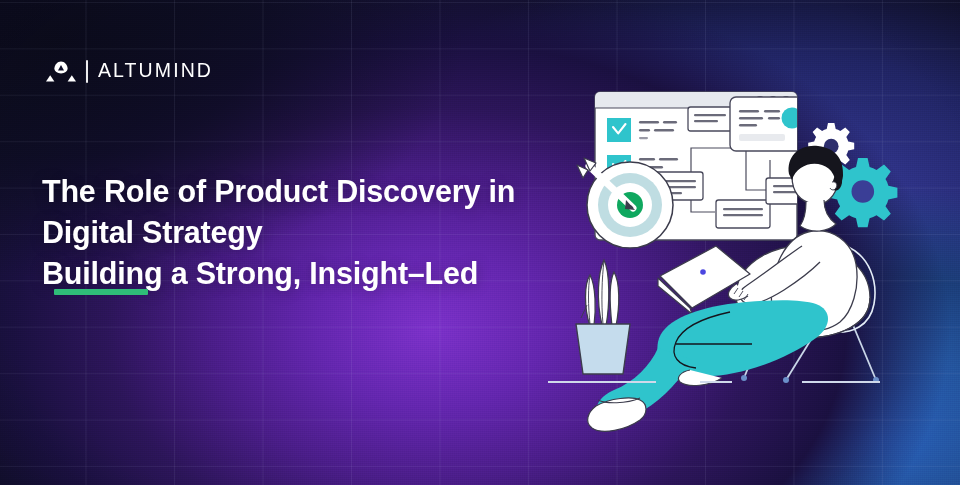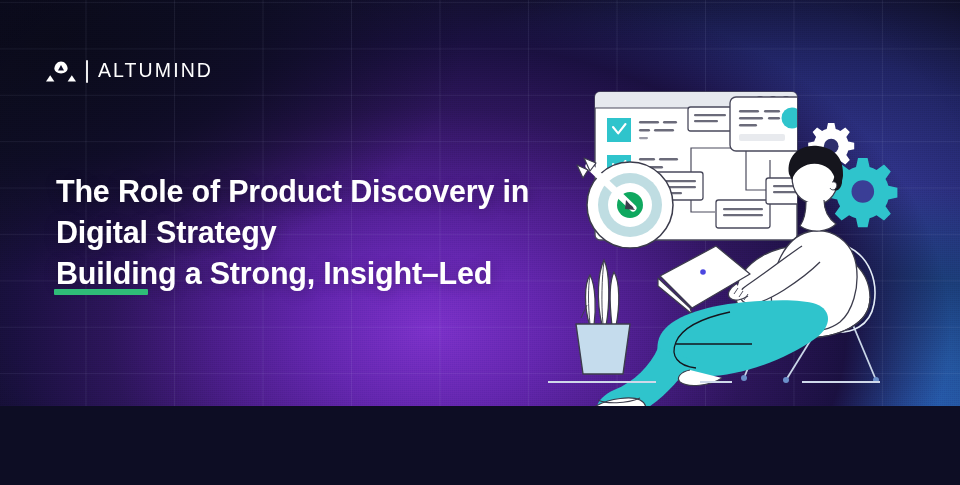--- a/index.html
+++ b/index.html
@@ -5,21 +5,21 @@
   * { margin:0; padding:0; box-sizing:border-box; }
   html,body { width:960px; height:485px; overflow:hidden; }
   body {
     font-family:"Liberation Sans", sans-serif;
     background:#0d0d24;
   }
 
   .banner {
     position:relative;
     width:960px;
-    height:406px;
+    height:485px;
     overflow:hidden;
     background:#7f1d1d;
   }
 
   
   .bg-base {
     position:absolute; inset:0;
     background:
       radial-gradient(ellipse 520px 360px at 430px 330px, #7b31c9 0%, #6326ae 22%, #4a1d88 42%, #2c1559 62%, #1a1040 80%, rgba(16,16,48,0) 100%),
       radial-gradient(ellipse 430px 300px at 880px 440px, #2a63c0 0%, #24559f 30%, #1b3d78 55%, rgba(17,22,60,0) 85%),
@@ -63,21 +63,21 @@
     width:2px; height:23px; background:#ffffff; opacity:.92; border-radius:1px;
   }
   .logo-word {
     color:#ffffff; font-size:19.5px; letter-spacing:2.1px;
     font-weight:400; line-height:1;
     font-family:"Liberation Sans", sans-serif;
   }
 
   
   .headline {
-    position:absolute; left:56px; top:171px;
+    position:absolute; left:42px; top:171px;
     width:520px; z-index:6;
     color:#ffffff;
     font-size:30.5px;
     line-height:41px;
     font-weight:700;
     letter-spacing:-.2px;
     text-shadow:0 2px 14px rgba(0,0,0,.28);
   }
   .headline .ln { display:block; white-space:nowrap; }
 

